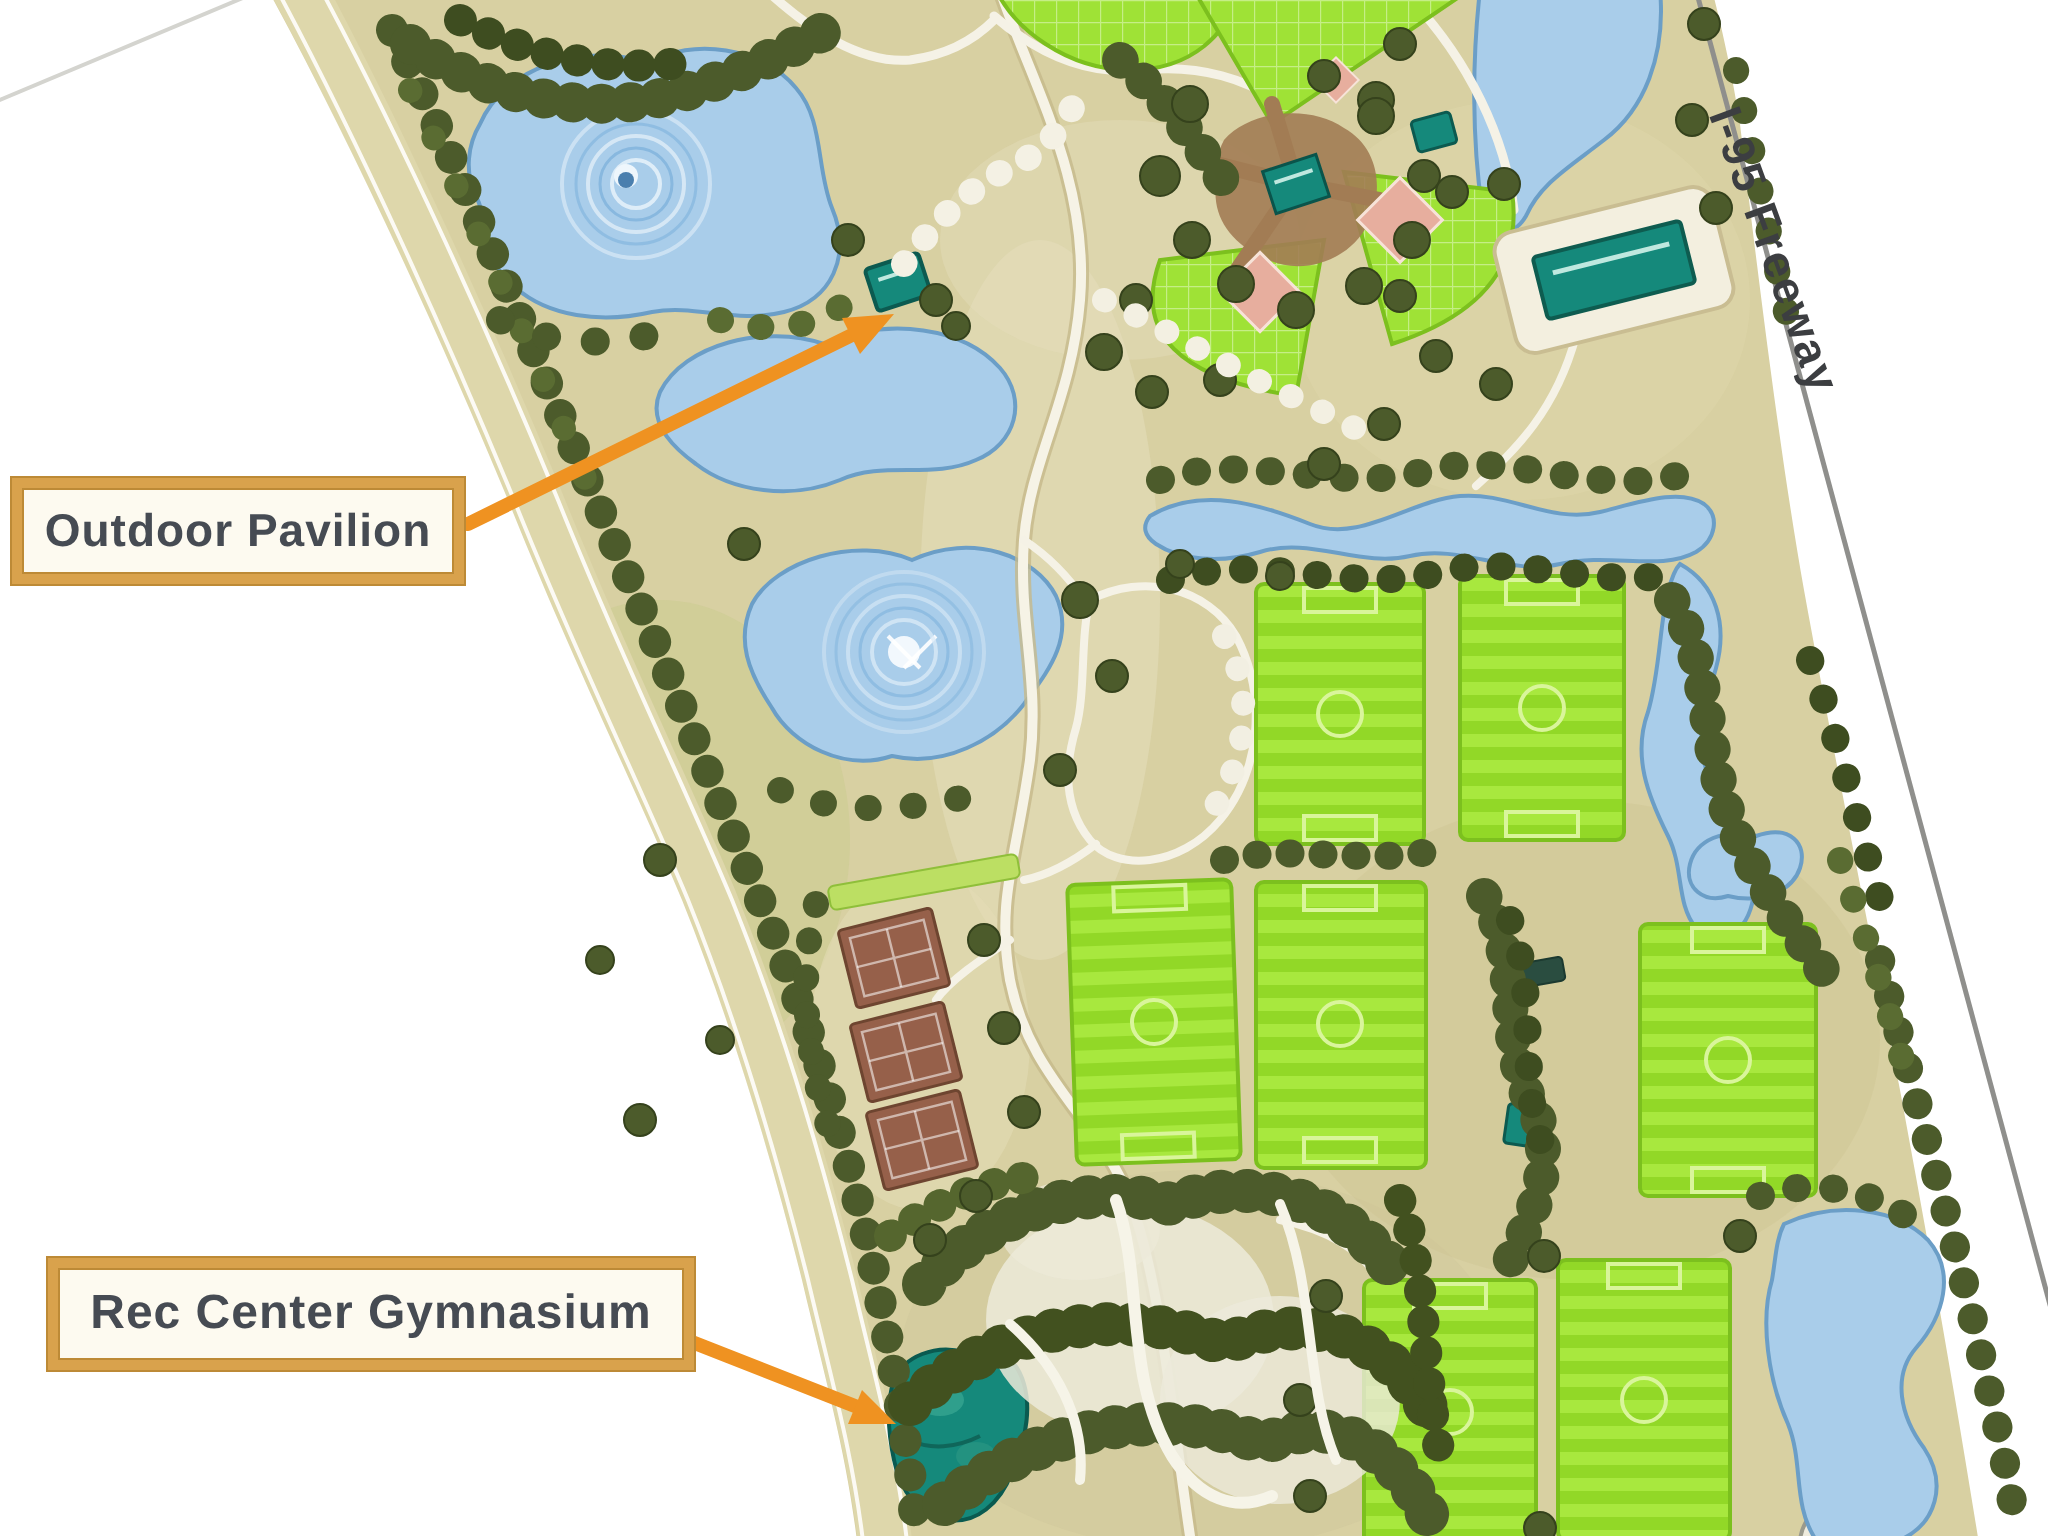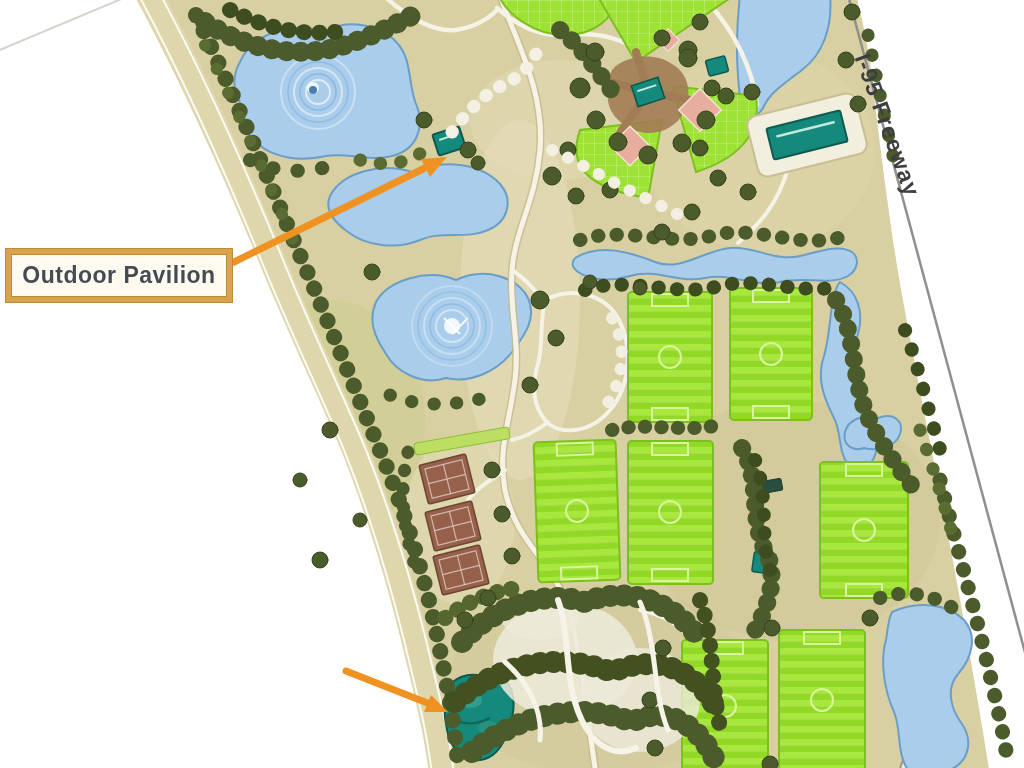--- a/index.html
+++ b/index.html
@@ -6,21 +6,21 @@
   .stage{position:relative;width:1024px;height:768px;overflow:hidden;
          font-family:"Liberation Sans",sans-serif;background:#fff;}
   .stage svg{position:absolute;left:0;top:0;}
   .callout{position:absolute;display:flex;align-items:center;justify-content:center;
            background:var(--callout-bg,#fdfaf0);
            border:5px solid var(--callout-border,#d9a24c);
            box-shadow:0 0 0 1px #bd8a36, inset 0 0 0 1px #bd8a36;
            color:var(--callout-text,#464b53);
            font-weight:bold;letter-spacing:.5px;text-align:center;
            box-sizing:border-box;z-index:5;}
-  .callout.c1{left:6px;top:239px;width:226px;height:53px;font-size:23px;margin-top:10px;}
+  .callout.c1{left:6px;top:239px;width:226px;height:53px;font-size:23px;}
   .callout.c2{left:24px;top:629px;width:323px;height:56px;font-size:24px;}
   .freeway-label{position:absolute;left:874px;top:50px;
            transform:rotate(70deg);transform-origin:left top;
            font-size:23px;font-weight:bold;color:#3c3e41;letter-spacing:1px;
            white-space:nowrap;z-index:4;}
 </style>
 </head>
 <body>
 
 <div class="stage">
@@ -323,15 +323,18 @@
     <g>
       <line x1="346" y1="671" x2="430" y2="704" style="stroke:var(--arrow-orange,#ef9221)" stroke-width="7" stroke-linecap="round"></line>
       <polygon points="448,712 424,712 431,695" style="fill:var(--arrow-orange,#ef9221)"></polygon>
     </g>
   </g>
 </svg>
 
 <div class="callout c1">
   <span>Outdoor Pavilion</span>
 </div>
+<div class="callout c2">
+  <span>Rec Center Gymnasium</span>
+</div>
 <div class="freeway-label">I-95 Freeway</div>
 
 </div>
 
 </body></html>

